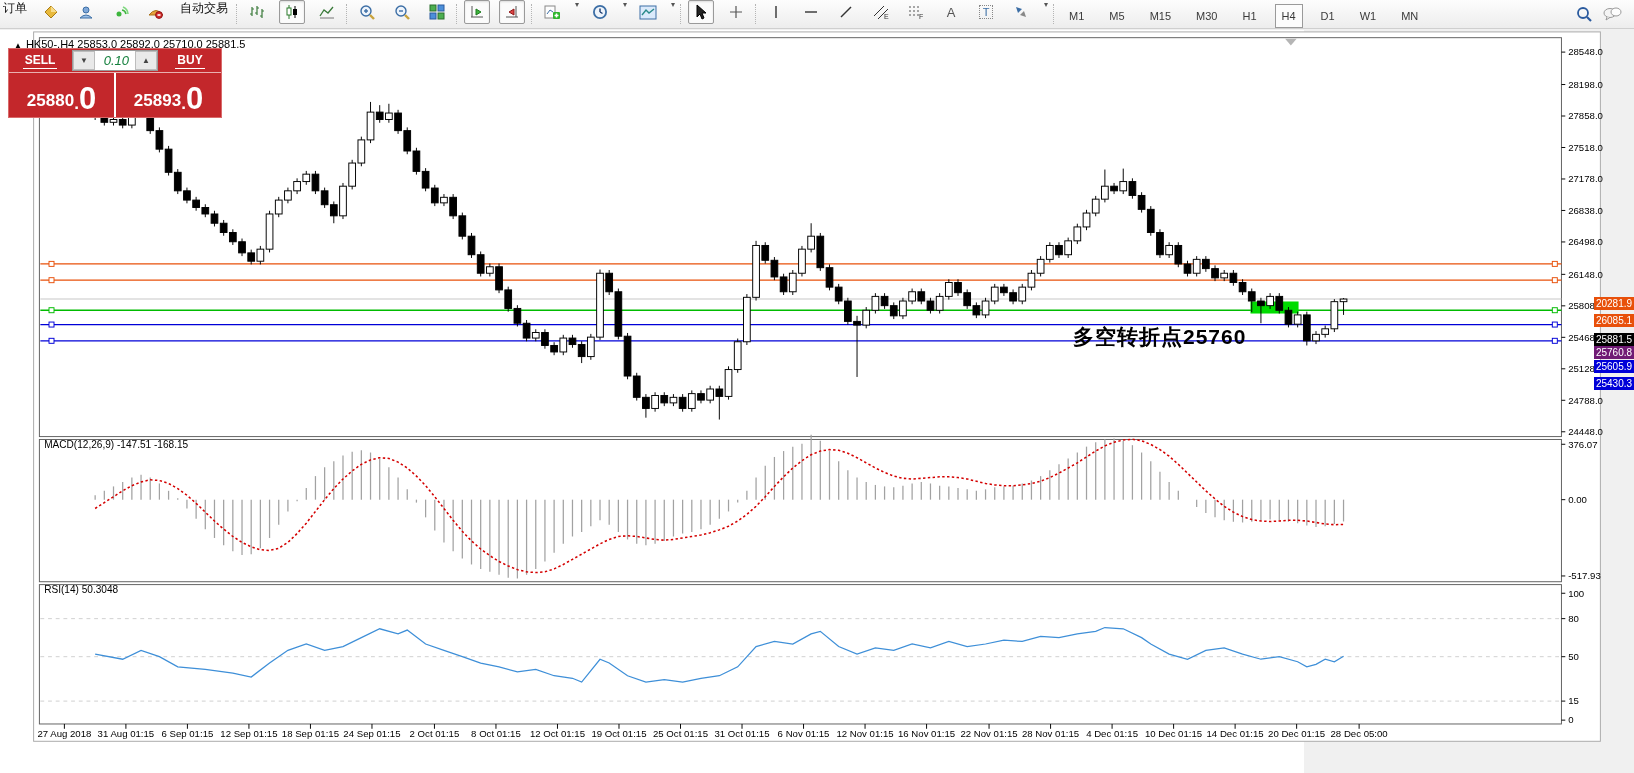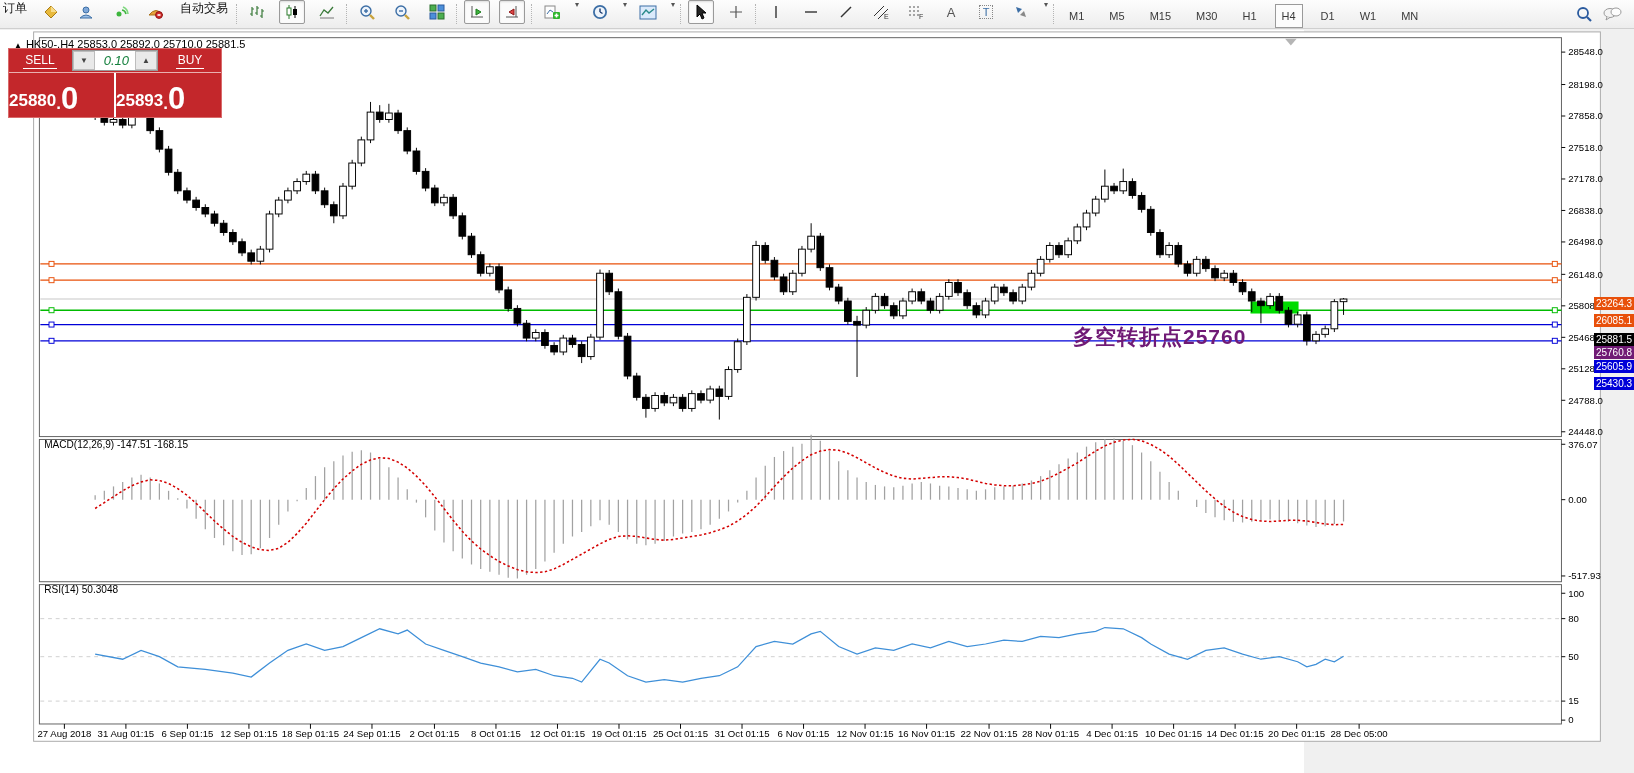--- a/index.html
+++ b/index.html
@@ -24,29 +24,29 @@
   
   .chart-window{position:absolute;left:0;top:30px;width:1304px;height:743px;background:#fff;}
   #chart-svg{position:absolute;left:0;top:0;}
   .chart-title{position:absolute;left:14px;top:8px;font-size:11px;color:#000;z-index:5;}
   .chart-title .tri{font-size:8px;margin-right:4px;}
   
   .trade-panel{position:absolute;left:8px;top:18px;width:214px;z-index:6;
                background:#c3272b;border:1px solid #d96a6a;box-sizing:border-box;}
   .tp-top{display:flex;height:23px;align-items:stretch;}
   .tp-btn{flex:0 0 62px;display:flex;align-items:center;justify-content:center;
-          color:#fff;font-size:12px;font-weight:normal;}
+          color:#fff;font-size:12px;font-weight:bold;}
   .tp-btn span{border-bottom:1px solid #fff;padding:0 2px 1px 2px;}
   .tp-spin{flex:1;display:flex;background:#fff;border:1px solid #9a9a9a;margin:1px;}
   .tp-step{width:20px;background:#e9e9e9;color:#444;font-size:8px;display:flex;
            align-items:center;justify-content:center;border:1px solid #bdbdbd;}
   .tp-vol{flex:1;display:flex;align-items:center;justify-content:flex-end;
           padding-right:6px;font-size:13px;color:#15803d;font-style:italic;}
   .tp-prices{display:flex;height:44px;border-top:1px solid #e9b0b0;}
-  .tp-price{flex:1;display:flex;align-items:flex-end;
+  .tp-price{flex:1;display:flex;align-items:flex-end;justify-content:center;
             color:#fff;padding-bottom:3px;}
   .tp-price.left{border-right:2px solid #fff;}
   .tp-main{font-size:17px;font-weight:bold;line-height:26px;}
   .tp-dot{font-size:17px;font-weight:bold;}
   .tp-big{font-size:31px;font-weight:bold;line-height:30px;}
   
   .annotation{position:absolute;left:1073px;top:293px;z-index:4;font-size:21px;font-weight:bold;
               letter-spacing:1px;white-space:nowrap;}
   .price-badge{position:absolute;left:1594px;width:40px;height:13px;z-index:5;color:#fff;
                font-size:10px;display:flex;align-items:center;justify-content:center;}
@@ -828,22 +828,22 @@
           <span class="tp-big">0</span>
       </div>
       <div class="tp-price">
         <span class="tp-main">25893</span>
           <span class="tp-dot">.</span>
           <span class="tp-big">0</span>
       </div>
     </div>
   </div>
 
-  <div class="annotation" style="color: #701a75;">多空转折点25760</div>
+  <div class="annotation" style="color: #000000;">多空转折点25760</div>
   <div id="badges">
-      <div class="price-badge" style="top: 266.833px; background: rgb(232, 80, 10);">23264.3</div>
+      <div class="price-badge" style="top: 266.833px; background: rgb(232, 80, 10);">20281.9</div>
       <div class="price-badge" style="top: 283.779px; background: rgb(232, 80, 10);">26085.1</div>
       <div class="price-badge" style="top: 303.395px; background: rgb(0, 0, 0);">25881.5</div>
       <div class="price-badge" style="top: 316px; background: #701a75;">25760.8</div>
       <div class="price-badge" style="top: 329.946px; background: rgb(0, 0, 216);">25605.9</div>
       <div class="price-badge" style="top: 346.864px; background: rgb(0, 0, 216);">25430.3</div>
     </div>
 </div>
 
 </body></html>

